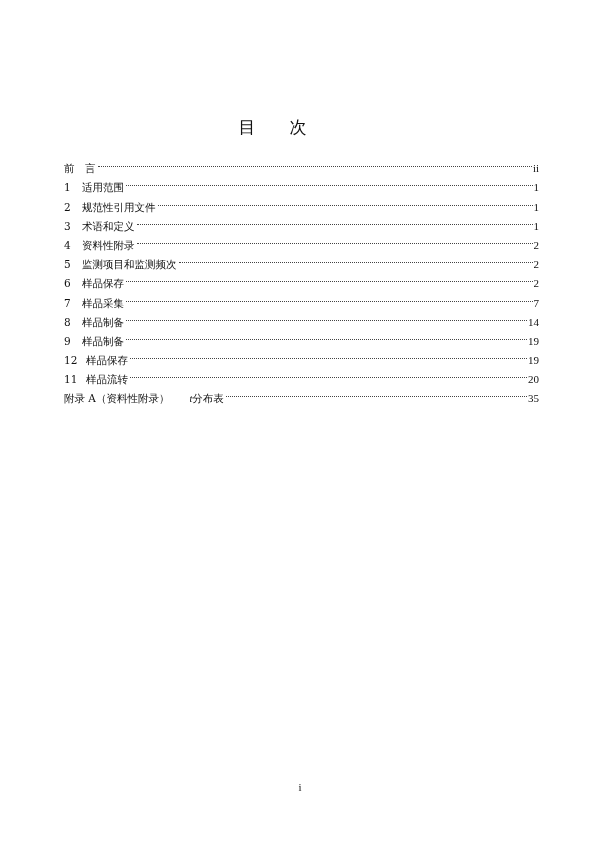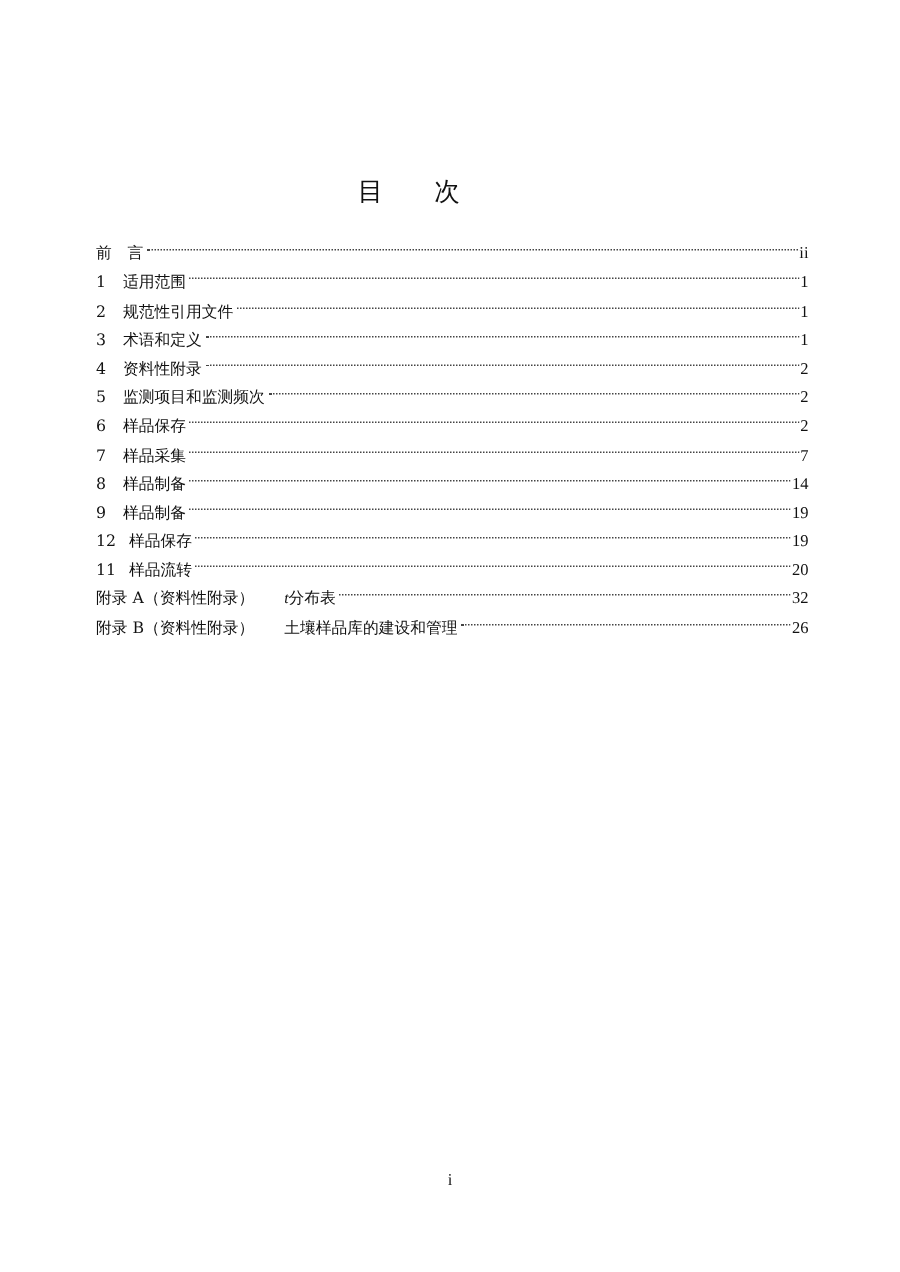--- a/index.html
+++ b/index.html
@@ -102,24 +102,17 @@
     <span class="label">样品流转</span>
     <span class="dots"></span>
     <span class="page">20</span>
   </div>
   <div class="row">
     <span>附录 A（资料性附录）</span>
     <span class="appendix-gap"></span>
     <span class="ital">t</span>
     <span class="label">分布表</span>
     <span class="dots"></span>
-    <span class="page">32</span>
-  </div>
-  <div class="row">
-    <span>附录 B（资料性附录）</span>
-    <span class="appendix-gap"></span>
-    <span class="label">土壤样品库的建设和管理</span>
-    <span class="dots"></span>
-    <span class="page">26</span>
+    <span class="page">35</span>
   </div>
 </div>
 
 <div class="footer">i</div>
 
 </body></html>

